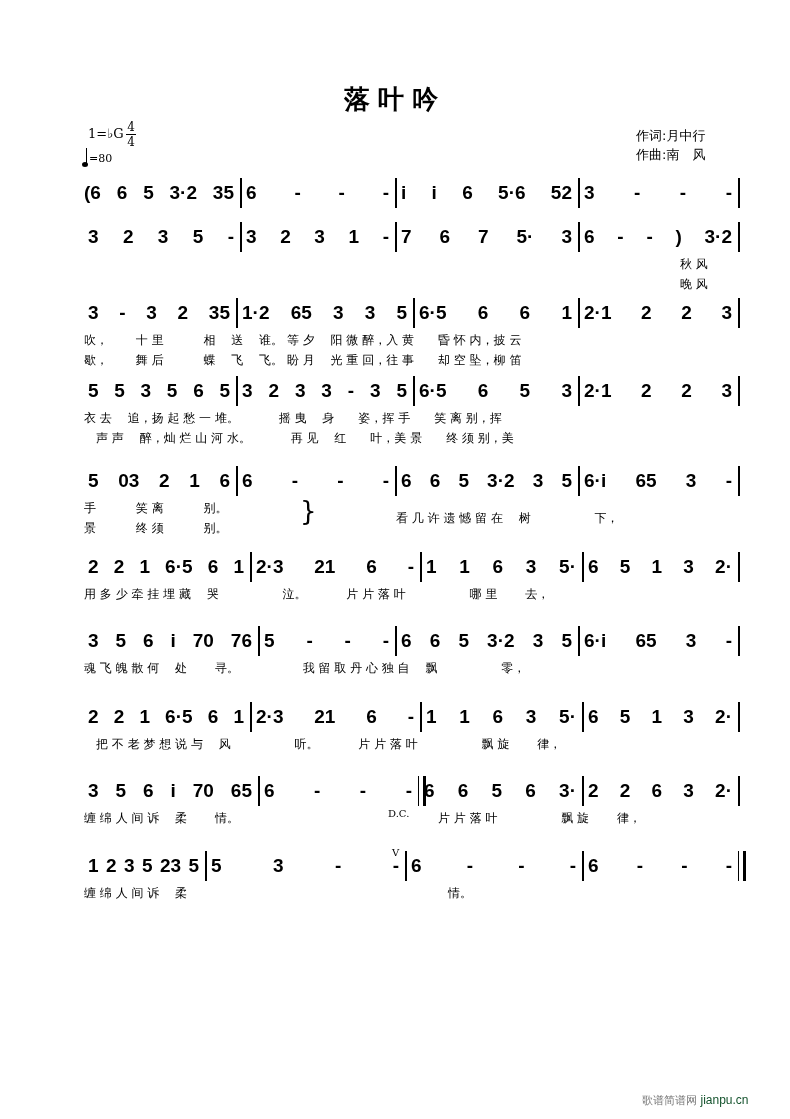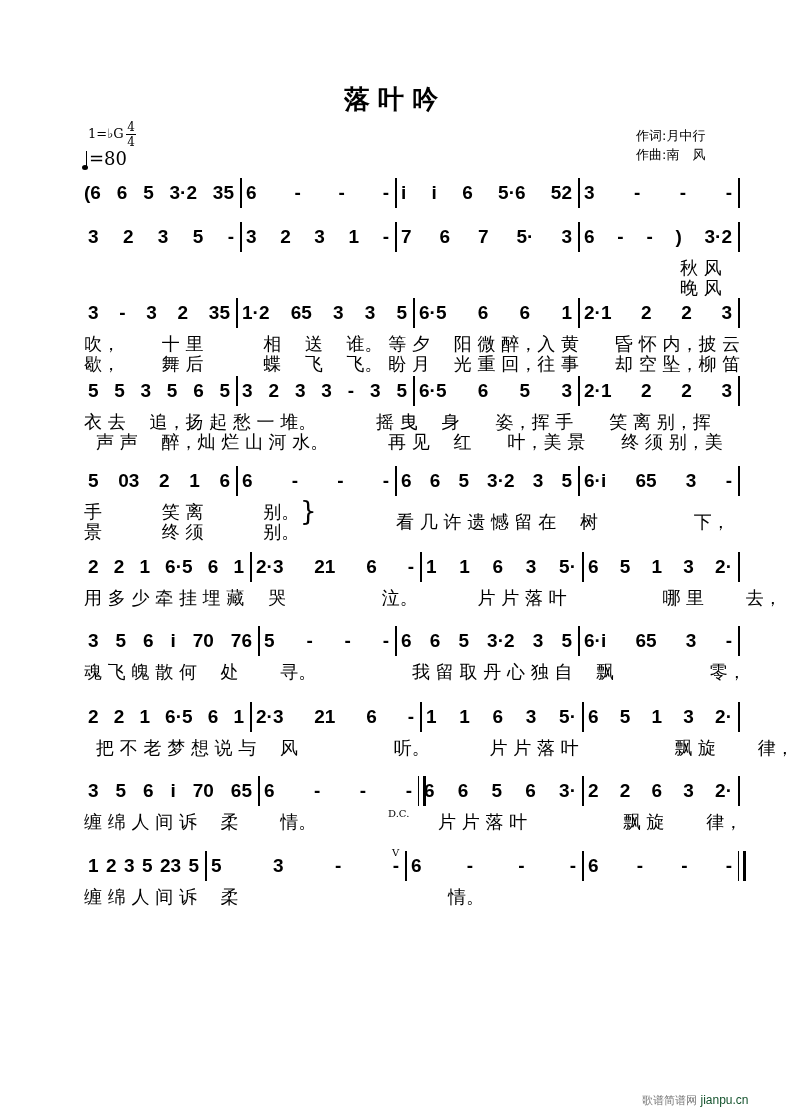--- a/index.html
+++ b/index.html
@@ -4,29 +4,29 @@
 <style>
   html, body { margin:0; padding:0; background:#ffffff; }
   body { width:790px; height:1119px; position:relative; overflow:hidden;
          font-family:"DejaVu Sans", sans-serif; color:#000; }
   .title { position:absolute; left:0; width:790px; top:82px; text-align:center;
            font-size:26px; font-weight:bold; letter-spacing:8px; }
   .key { position:absolute; left:88px; top:126px; font-family:"DejaVu Serif", serif; font-size:13px; }
   .time { position:absolute; left:126px; top:120px; font-family:"DejaVu Serif", serif; font-size:12px;
           text-align:center; line-height:14px; }
   .time .line { border-top:1px solid #000; width:10px; margin:0 auto; }
-  .tempo { position:absolute; left:86px; top:148px; font-family:"DejaVu Serif", serif; font-size:18px; }
+  .tempo { position:absolute; left:86px; top:148px; font-family:"DejaVu Serif", serif; font-size:11px; }
   .tempo .stem { display:inline-block; width:1px; height:16px; background:#000; margin-right:2px; vertical-align:-2px; position:relative; }
   .tempo .head { position:absolute; left:-4px; bottom:-3px; width:6px; height:5px; border-radius:50%; background:#000; }
   .credits { position:absolute; left:636px; top:126px; font-size:13px; line-height:19px; }
   .row { position:absolute; left:0; width:790px; height:80px; }
   .note { position:absolute; font-family:"Liberation Sans", sans-serif; font-weight:bold; font-size:19px; top:0; }
   .bar { position:absolute; width:1.5px; background:#000; top:-4px; height:30px; }
   .dbar { position:absolute; width:4px; border-left:1.5px solid #000; border-right:3px solid #000; top:-4px; height:30px; }
-  .lyric { position:absolute; font-family:"DejaVu Serif", serif; font-size:18px; letter-spacing:0; white-space:pre; }
+  .lyric { position:absolute; font-family:"DejaVu Serif", serif; font-size:12px; letter-spacing:0; white-space:pre; }
   .brace { position:absolute; font-size:26px; font-family:"DejaVu Sans", sans-serif; top:46px; }
   .dc { position:absolute; font-family:"DejaVu Serif", serif; font-size:10px; }
   .watermark { position:absolute; left:642px; top:1093px; font-size:11px; color:#777; }
   .watermark .en { color:#14532d; font-family:"Liberation Sans", sans-serif; font-size:12px; }
 </style>
 </head>
 <body>
 
 <div class="title">落叶吟</div>
 

